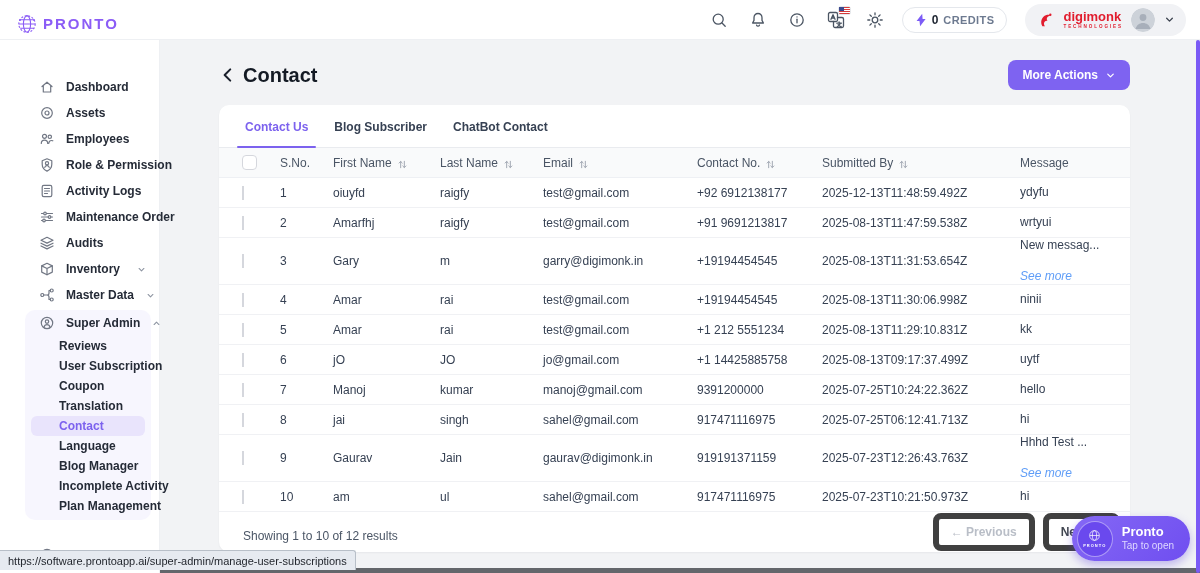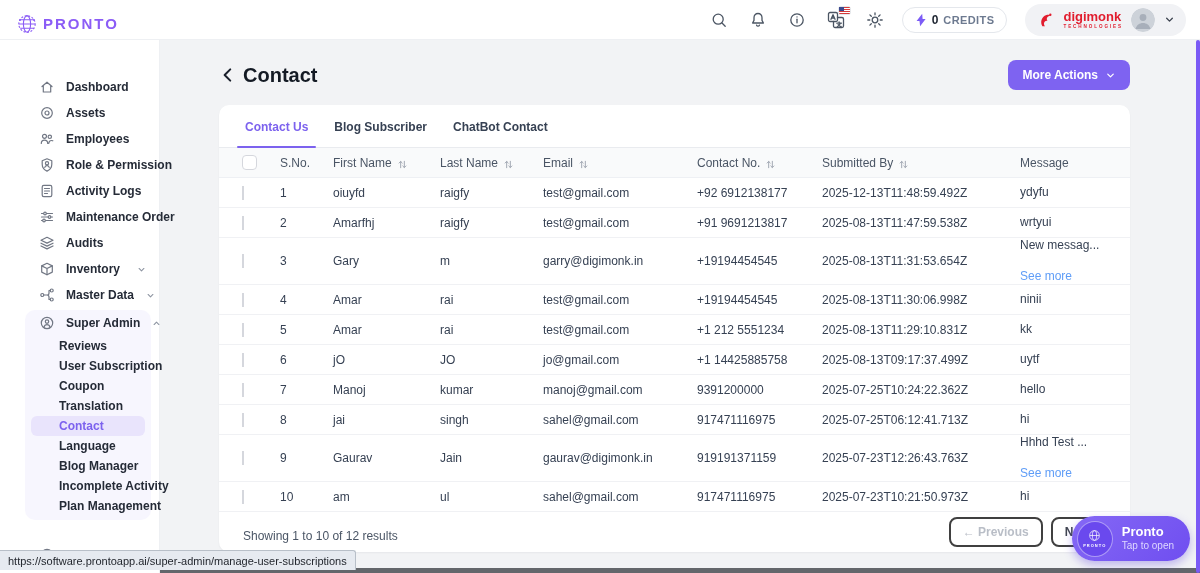--- a/index.html
+++ b/index.html
@@ -62,27 +62,27 @@
   .thead, .trow { display:grid; grid-template-columns:52px 53px 107px 103px 154px 125px 198px 1fr; align-items:center; }
   .thead { background:#f9fafb; height:30px; border-bottom:1px solid #eef0f4; }
   .th { font-size:12px; font-weight:500; color:#4a5565; padding-left:9px; display:flex; align-items:flex-end; gap:5px; white-space:nowrap; }
   .sort-ico { display:inline-flex; }
   .sort-ico svg { width:11px; height:11px; fill:none; stroke:#9aa1ad; stroke-width:1; stroke-linecap:round; stroke-linejoin:round; }
   .trow { min-height:30px; border-bottom:1px solid #f0f1f4; }
   .trow.tall { min-height:46px; }
   .td { font-size:12px; color:#364153; padding-left:9px; white-space:nowrap; overflow:hidden; }
   .cb-cell { padding-left:23px; }
   .checkbox { width:15px; height:15px; border:1.5px solid #d5d7dd; border-radius:4px; background:#fff; cursor:pointer; }
-  .see-more { font-size:12px; color:#5f9df7; margin-top:16px; cursor:pointer; }
+  .see-more { font-size:12px; color:#5f9df7; margin-top:16px; cursor:pointer;font-style:italic; }
   .msg-lines { line-height:15px; }
 
   .pagination { display:flex; align-items:center; justify-content:space-between; padding:0 10px 0 24px; height:40px; }
   .pg-summary { font-size:12px; color:#4a5565;margin-top:8px; }
   .pg-btns { display:flex; gap:8px; }
-  .pg-btn { border:2px solid #404040; background:#fff; border-radius:8px; padding:6px 12px; font-size:12px; font-weight:600; font-family:inherit; cursor:pointer; }
+  .pg-btn { border:6px solid #404040; background:#fff; border-radius:8px; padding:6px 12px; font-size:12px; font-weight:600; font-family:inherit; cursor:pointer; }
   .pg-btn.disabled { color:#b9bec7; }
   .pg-btn.enabled { color:#414651; }
 
   
   .chat-widget { position:absolute; right:10px; bottom:12px; height:45px; display:flex; align-items:center; gap:9px; background:linear-gradient(135deg,#8568f5,#6f4ef0); border-radius:24px; padding:0 16px 0 5px; z-index:6; cursor:pointer; box-shadow:0 4px 10px rgba(90,60,220,.35); }
   .cw-circle { width:36px; height:36px; border-radius:50%; background:#6a49ee; border:1.5px solid rgba(255,255,255,.45); display:flex; flex-direction:column; align-items:center; justify-content:center; color:#fff; }
   .cw-circle svg { width:13px; height:13px; fill:none; stroke:#fff; stroke-width:1.2; }
   .cw-logo-text { font-size:4px; font-weight:800; letter-spacing:1px; color:#fff; margin-top:1px; }
   .cw-texts { display:flex; flex-direction:column; line-height:1.25; }
   .cw-title { font-size:13px; font-weight:700; color:#fff; }

